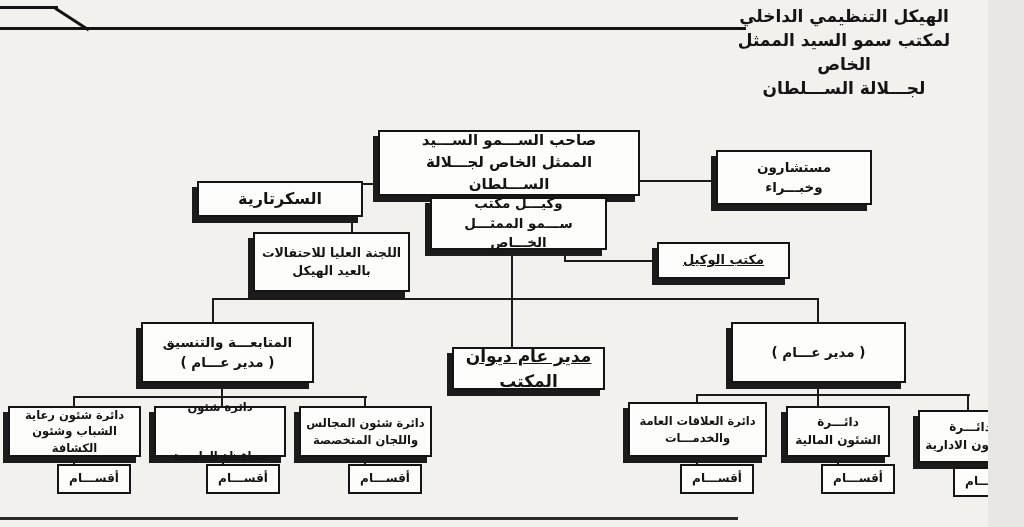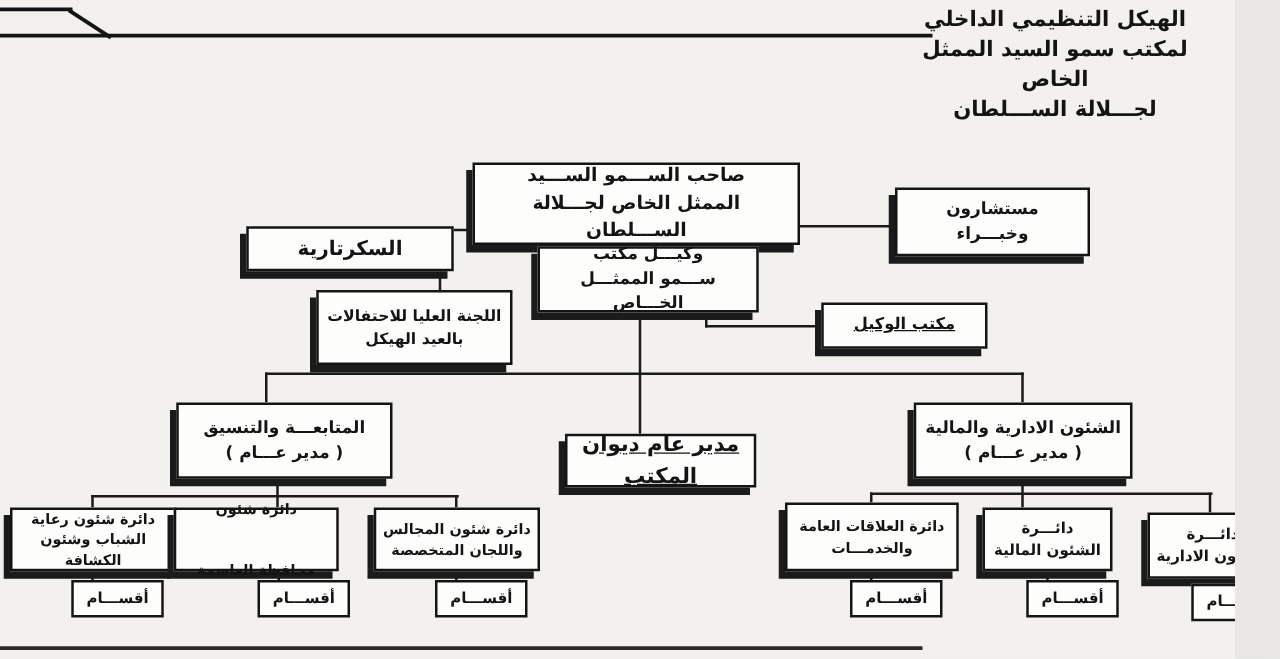--- a/index.html
+++ b/index.html
@@ -41,21 +41,21 @@
   #n-hh        {left:378px;top:86px; width:262px;height:66px;font-size:15px;margin-top:44px;}
   #n-secr      {left:197px;top:181px;width:166px;height:36px;font-size:16px;}
   #n-advisors  {left:716px;top:150px;width:156px;height:55px;font-size:13.5px;}
   #n-undersec  {left:430px;top:197px;width:177px;height:53px;font-size:13.5px;}
   #n-wakiloff  {left:657px;top:242px;width:133px;height:37px;font-size:13px;text-decoration:underline;}
   #n-committee {left:253px;top:232px;width:157px;height:60px;font-size:12.5px;}
   #n-followup  {left:141px;top:322px;width:173px;height:61px;font-size:13.5px;}
   #n-diwan     {left:452px;top:347px;width:153px;height:43px;font-size:17px;text-decoration:underline;}
   #n-adminfin  {left:731px;top:322px;width:175px;height:61px;font-size:13.5px;}
   #n-youth     {left:8px;  top:406px;width:133px;height:51px;font-size:11.5px;}
-  #n-capital   {left:139px;top:406px;width:132px;height:51px;font-size:11.5px;gap:32px;}
+  #n-capital   {left:154px;top:406px;width:132px;height:51px;font-size:11.5px;gap:32px;}
   #n-councils  {left:299px;top:406px;width:133px;height:51px;font-size:11.5px;}
   #n-pr        {left:628px;top:402px;width:139px;height:55px;font-size:11.5px;}
   #n-finance   {left:786px;top:406px;width:104px;height:51px;font-size:12px;}
   #n-admin     {left:918px;top:410px;width:104px;height:53px;font-size:12px;}
   .aqsam{width:74px;height:30px;font-size:12px;margin-left:20px;}
   #a-1{left:37px; top:464px;}
   #a-2{left:186px;top:464px;}
   #a-3{left:328px;top:464px;}
   #a-4{left:660px;top:464px;}
   #a-5{left:801px;top:464px;}
@@ -130,21 +130,20 @@
   </div>
 
   <div class="node" id="n-followup">
     <span>المتابعـــة والتنسيق</span>
     <span>( مدير عـــام )</span>
   </div>
   <div class="node" id="n-diwan">
     <span>مدير عام ديوان المكتب</span>
   </div>
   <div class="node" id="n-adminfin">
-    <span>الشئون الادارية والمالية</span>
     <span>( مدير عـــام )</span>
   </div>
 
   <div class="node" id="n-youth">
     <span>دائرة شئون رعاية</span>
     <span>الشباب وشئون الكشافة</span>
   </div>
   <div class="node" id="n-capital">
     <span>دائرة شئون</span>
     <span>محافظة العاصمة</span>

